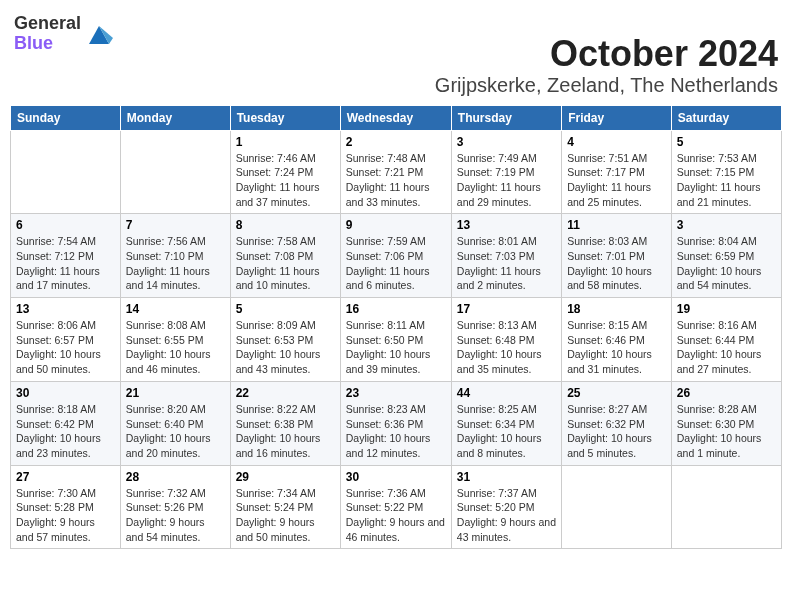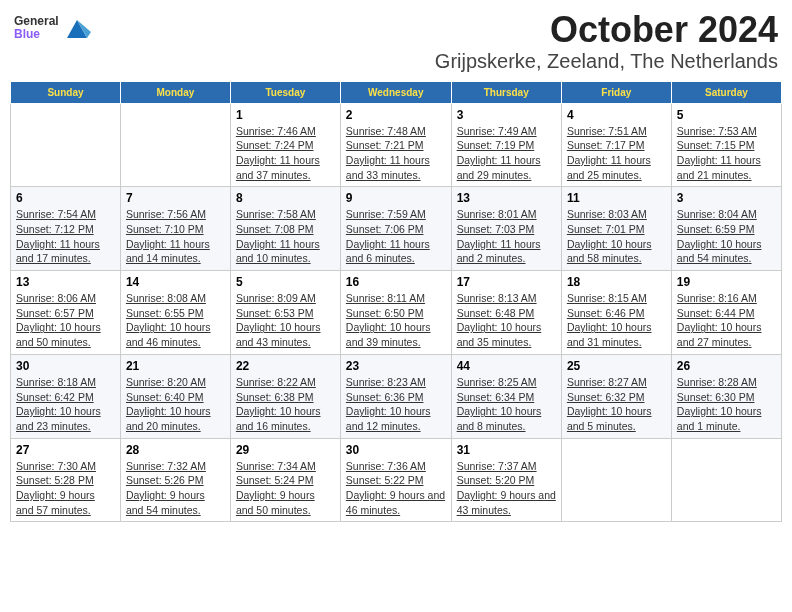--- a/index.html
+++ b/index.html
@@ -16,53 +16,53 @@
       align-items: flex-start;
       margin-bottom: 8px;
       padding: 0 4px;
     }
     .logo {
       display: flex;
       align-items: center;
       margin-top: 4px;
     }
     .logo-text {
-      font-size: 12px;
+      font-size: 18px;
       font-weight: bold;
       line-height: 1.1;
     }
     .logo-general { color: #333; }
     .logo-blue { color: #8b5cf6; }
     .logo-icon {
       width: 28px;
       height: 28px;
       margin-left: 4px;
     }
-    .title-block { text-align: right; }
+    .title-block { text-align: right; margin-top: 24px; }
     .month-title {
       font-size: 36px;
       font-weight: bold;
       color: #222;
       line-height: 1.1;
     }
     .location-title {
       font-size: 20px;
       color: #444;
     }
     .calendar {
       width: 100%;
       border-collapse: collapse;
       font-size: 11px;
     }
     .calendar th {
       background-color: #2b6cb0;
-      color: #fde047;
-      text-align: center;
+      color: #ffffff;
+      text-align: left;
       padding: 5px 6px;
-      font-size: 10px;
+      font-size: 12px;
       font-weight: bold;
       border: 1px solid #fff;
     }
     .calendar td {
       border: 1px solid #ccc;
       vertical-align: top;
       padding: 4px 5px;
       width: 113px;
       min-height: 80px;
       background: #fff;
@@ -73,21 +73,20 @@
     .day-num {
       font-weight: bold;
       font-size: 12px;
       display: block;
       margin-bottom: 2px;
     }
     .day-detail {
       color: #333;
       font-size: 10.5px;
       line-height: 1.4;
-      text-decoration: underline;
     }
     .empty { background: #fff !important; }
   </style>
 </head>
 <body>
 
 <div class="header">
   <div class="logo">
     <div>
       <div class="logo-text">

